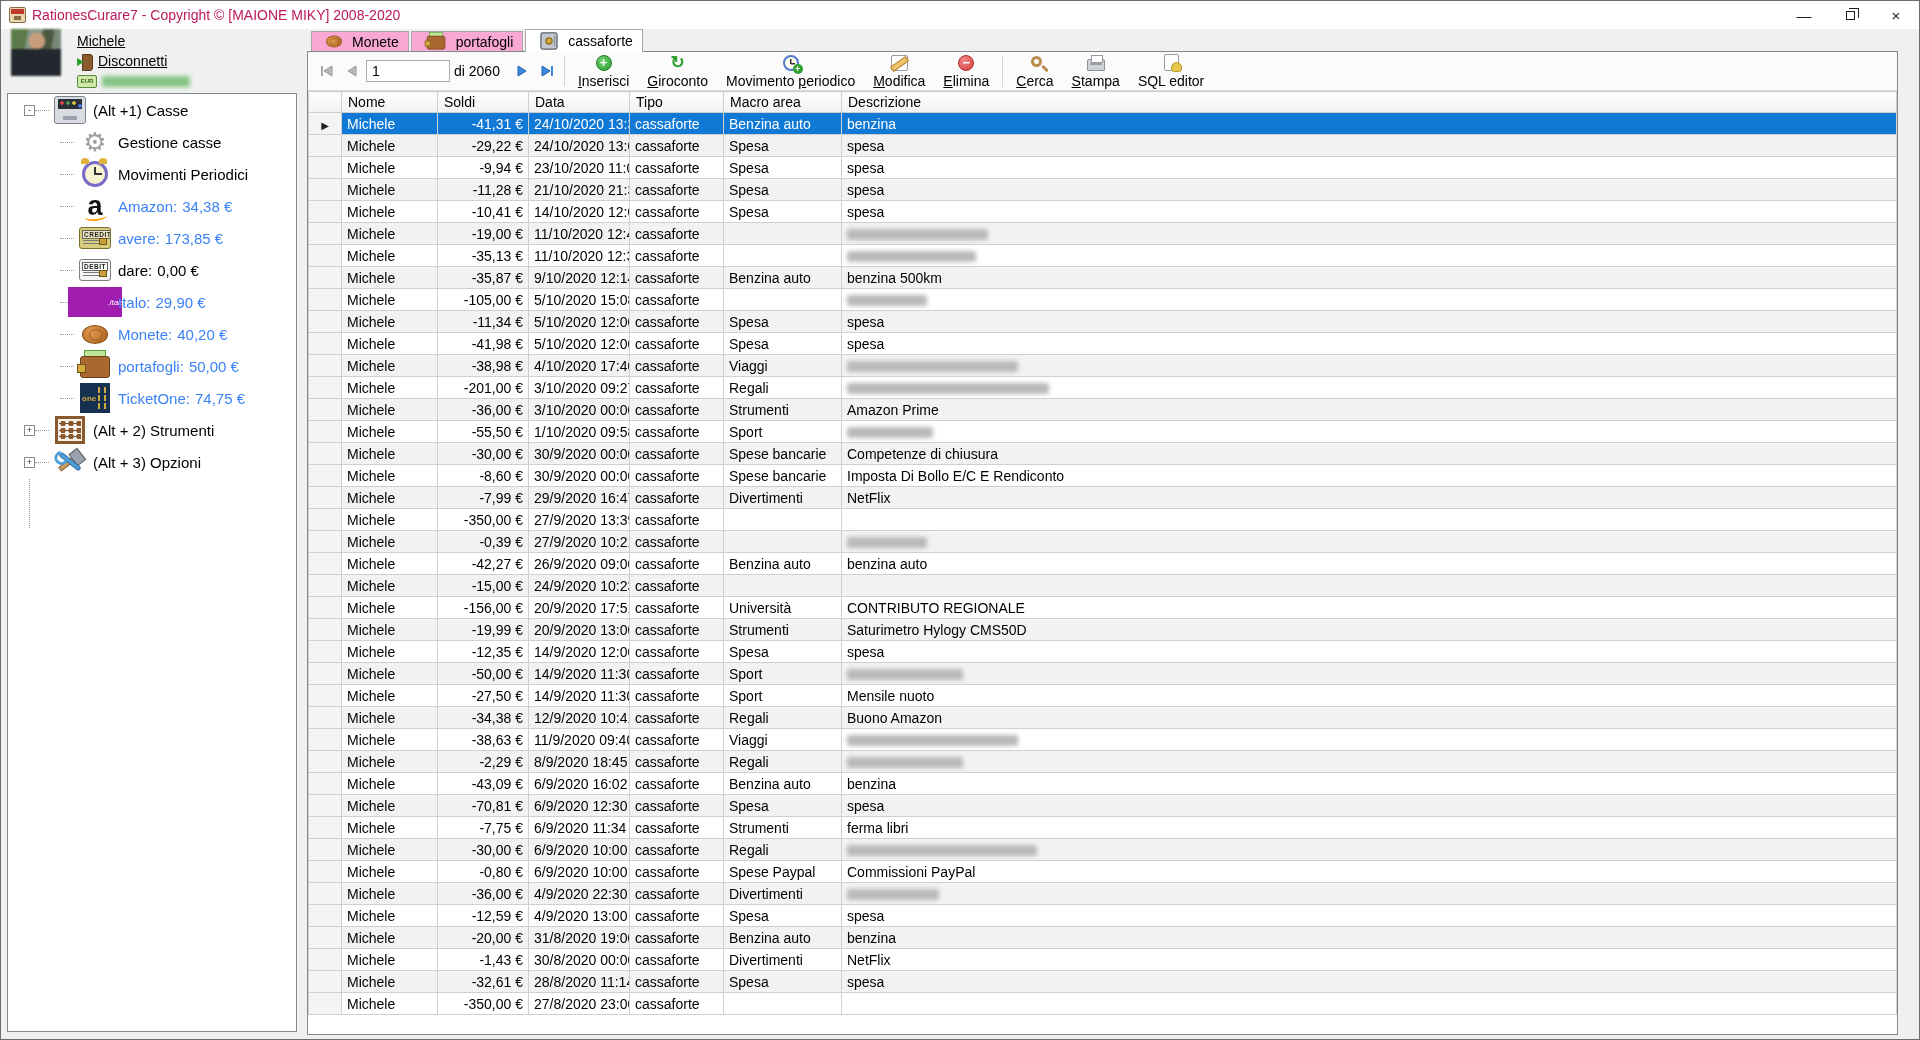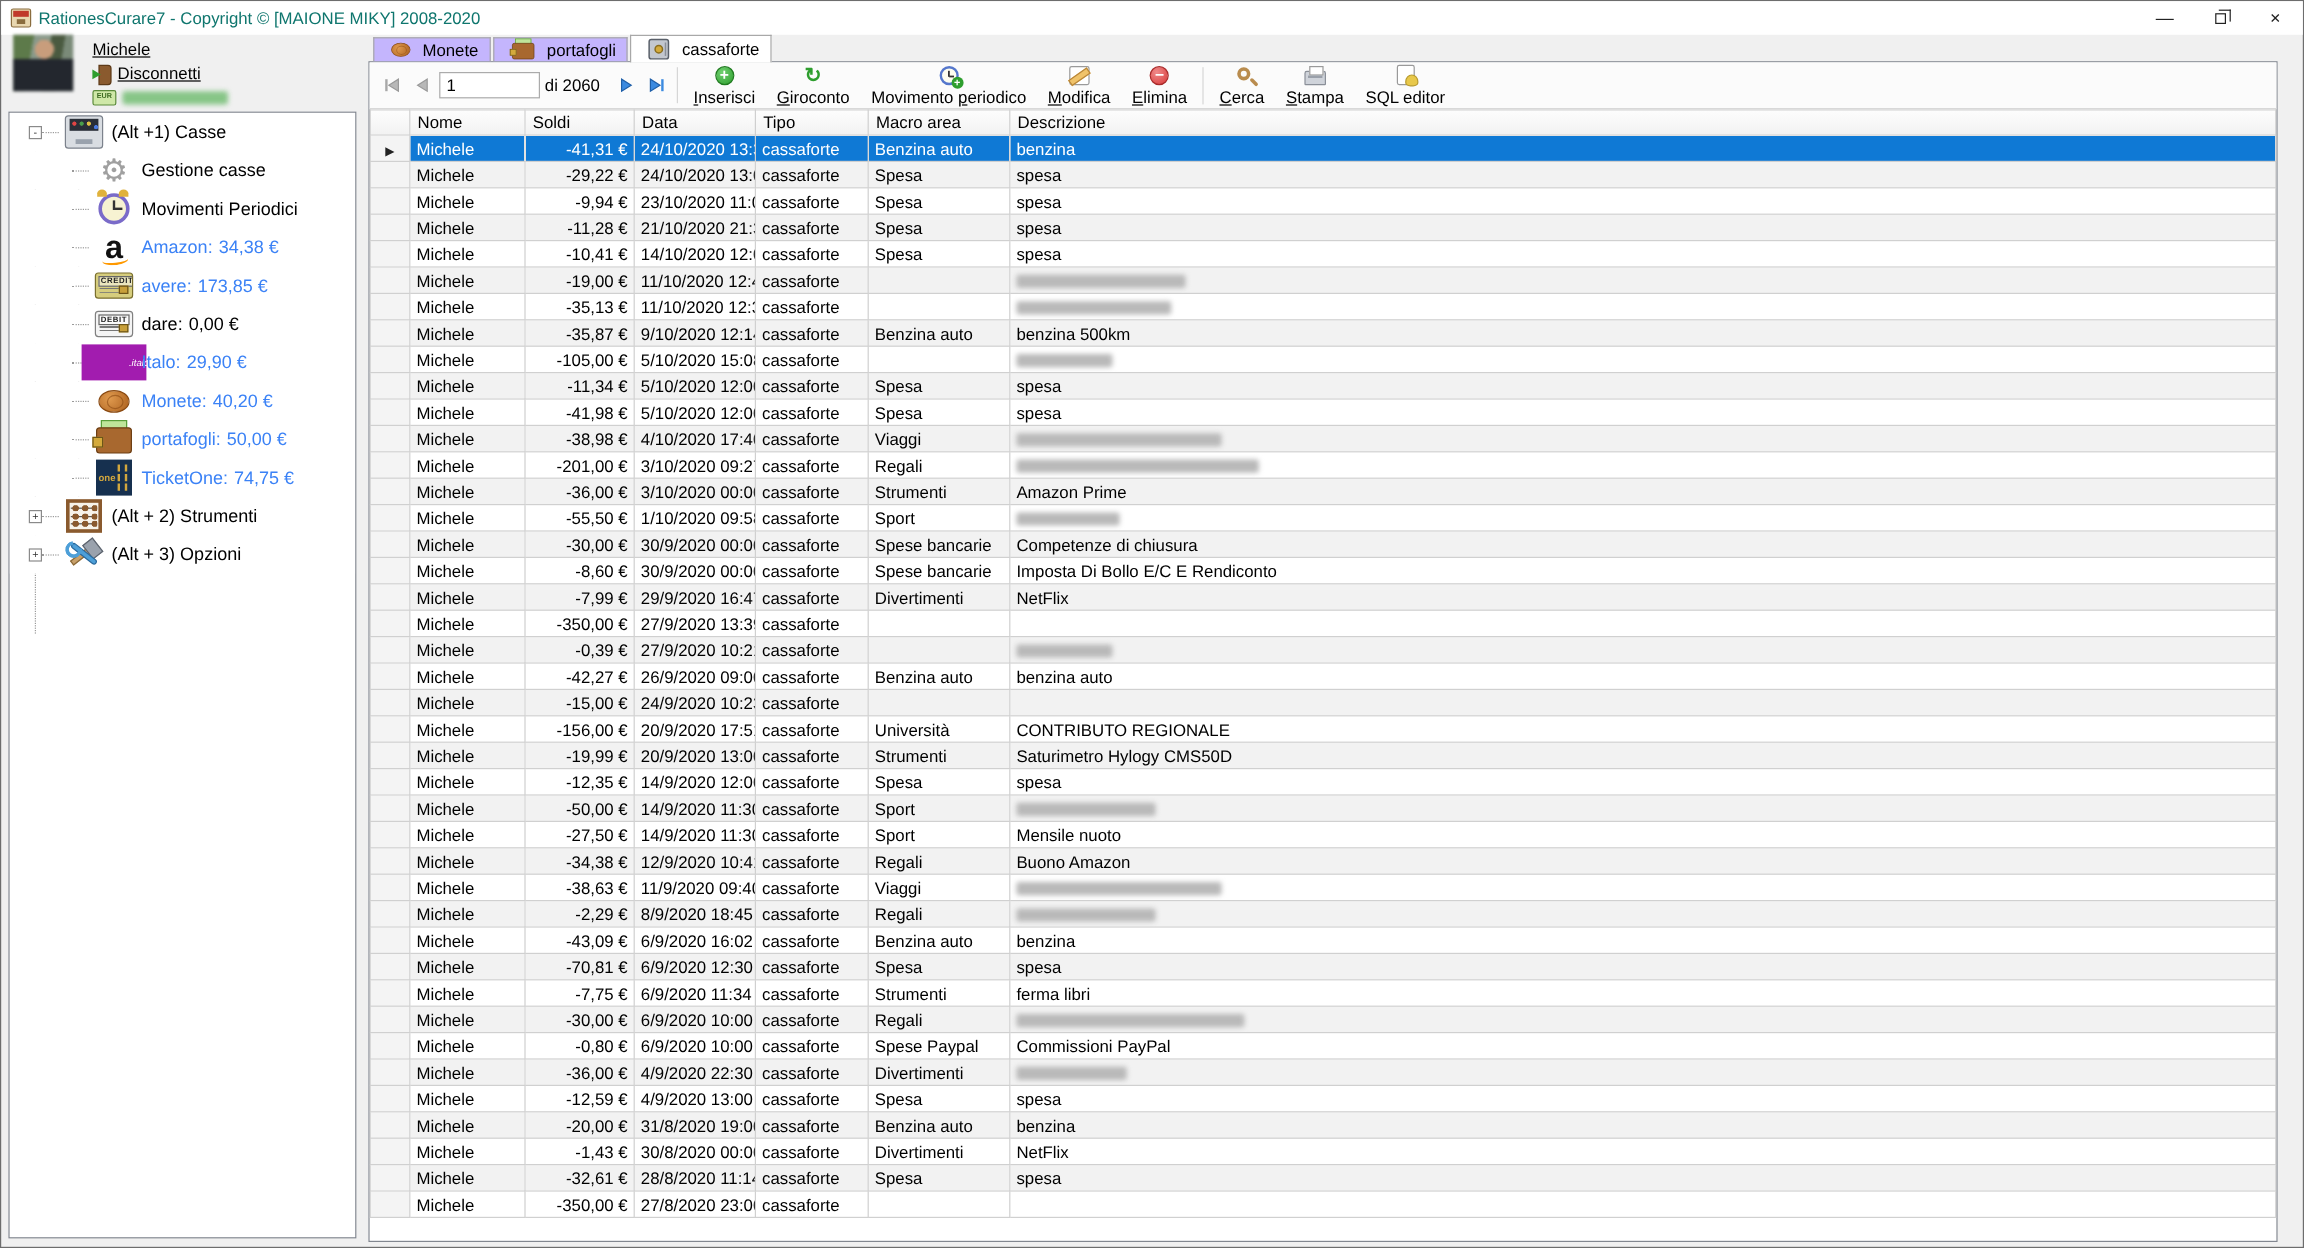--- a/index.html
+++ b/index.html
@@ -5,21 +5,21 @@
   * { margin:0; padding:0; box-sizing:border-box; }
   html,body { width:1920px; height:1040px; overflow:hidden;
     font-family:"Liberation Sans", sans-serif; background:#f0f0f0; }
   #window { width:1920px; height:1040px; border:1px solid #6d6d6d; background:#f0f0f0; position:relative; }
 
   
   #titlebar { height:28px; background:#ffffff; display:flex; align-items:center; padding-left:8px; }
   .app-ico { width:17px; height:16px; margin-right:6px; position:relative; background:#e8d7b0; border:1px solid #8a6d3f; border-radius:2px; }
   .app-ico b { position:absolute; left:1px; right:1px; top:1px; height:5px; background:#c0392b; display:block; }
   .app-ico u { position:absolute; left:4px; top:8px; width:7px; height:4px; background:#8a6d3f; display:block; }
-  #title-text { font-size:14px; color:#0f766e; }
+  #title-text { font-size:14px; color:#be185d; }
   #win-controls { margin-left:auto; display:flex; height:100%; }
   .wc { width:46px; height:100%; display:flex; align-items:center; justify-content:center; font-size:15px; color:#222; cursor:default; }
   .wc-restore i { display:block; width:9px; height:9px; border:1px solid #222; position:relative; background:#fff; }
   .wc-restore i::before { content:''; position:absolute; left:2px; top:-4px; width:9px; height:9px; border:1px solid #222; border-bottom:none; border-left:none; }
 
   
   #sidebar { position:absolute; left:0; top:28px; width:302px; height:1005px; }
   #main { position:absolute; left:302px; top:28px; width:1617px; height:1005px; }
 
   
@@ -100,21 +100,21 @@
     background-image:radial-gradient(circle 2.5px at 4px 2.5px,#8a5a2e 0 2.5px,transparent 3px),radial-gradient(circle 2.5px at 12px 2.5px,#8a5a2e 0 2.5px,transparent 3px),radial-gradient(circle 2.5px at 20px 2.5px,#8a5a2e 0 2.5px,transparent 3px),linear-gradient(#555,#555); background-size:auto,auto,auto,100% 1px; background-position:0 0,0 0,0 0,0 2px; background-repeat:no-repeat; }
   .i-tools { width:32px; height:30px; position:relative; }
   .i-tools b { position:absolute; left:3px; top:12px; width:26px; height:5px; background:#c8a06a; border:1px solid #8a6a3a; transform:rotate(-38deg); }
   .i-tools b::before { content:''; position:absolute; right:-2px; top:-5px; width:9px; height:13px; background:#9aa2ad; border:1px solid #5d646e; }
   .i-tools u { position:absolute; left:3px; top:12px; width:26px; height:5px; background:#4d9fd8; border:1px solid #2a6a9e; transform:rotate(38deg); border-radius:3px; }
   .i-tools u::after { content:''; position:absolute; left:-4px; top:-3px; width:8px; height:8px; border:3px solid #4d9fd8; border-radius:50%; border-top-color:transparent; }
 
   
   #tabs { display:flex; align-items:flex-end; height:22px; margin-left:8px; position:relative; z-index:2; }
   .tab { display:flex; align-items:center; gap:5px; height:20px; padding:0 9px; font-size:14px; color:#000;
-    background:#c4b5fd; border:1px solid #a8a8a8; border-bottom:none; margin-right:2px; cursor:default; }
+    background:#f9a8d4; border:1px solid #a8a8a8; border-bottom:none; margin-right:2px; cursor:default; }
   .tab.active { height:23px; background:#fff; margin-bottom:-1px; }
   .mini { transform:scale(.62); transform-origin:center; }
 
   
   #panel { position:absolute; left:4px; top:22px; width:1591px; height:984px; background:#fff; border:1px solid #828790; display:flex; flex-direction:column; }
 
   
   #toolbar { height:39px; background:#fbfbfb; border-bottom:1px solid #d8d8d8; display:flex; align-items:center; padding:0 6px; flex:none; }
   .nav-btn { width:25px; height:24px; display:flex; align-items:center; justify-content:center; }
   #nav-pos { width:84px; height:22px; border:1px solid #ababab; background:#fff; font-size:14px; padding:0 5px; display:flex; align-items:center; margin:0 2px; }

